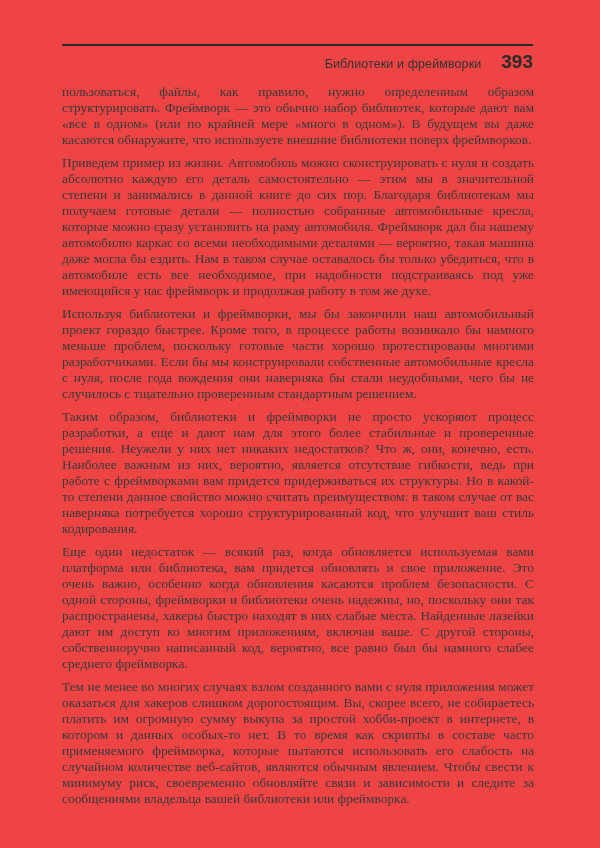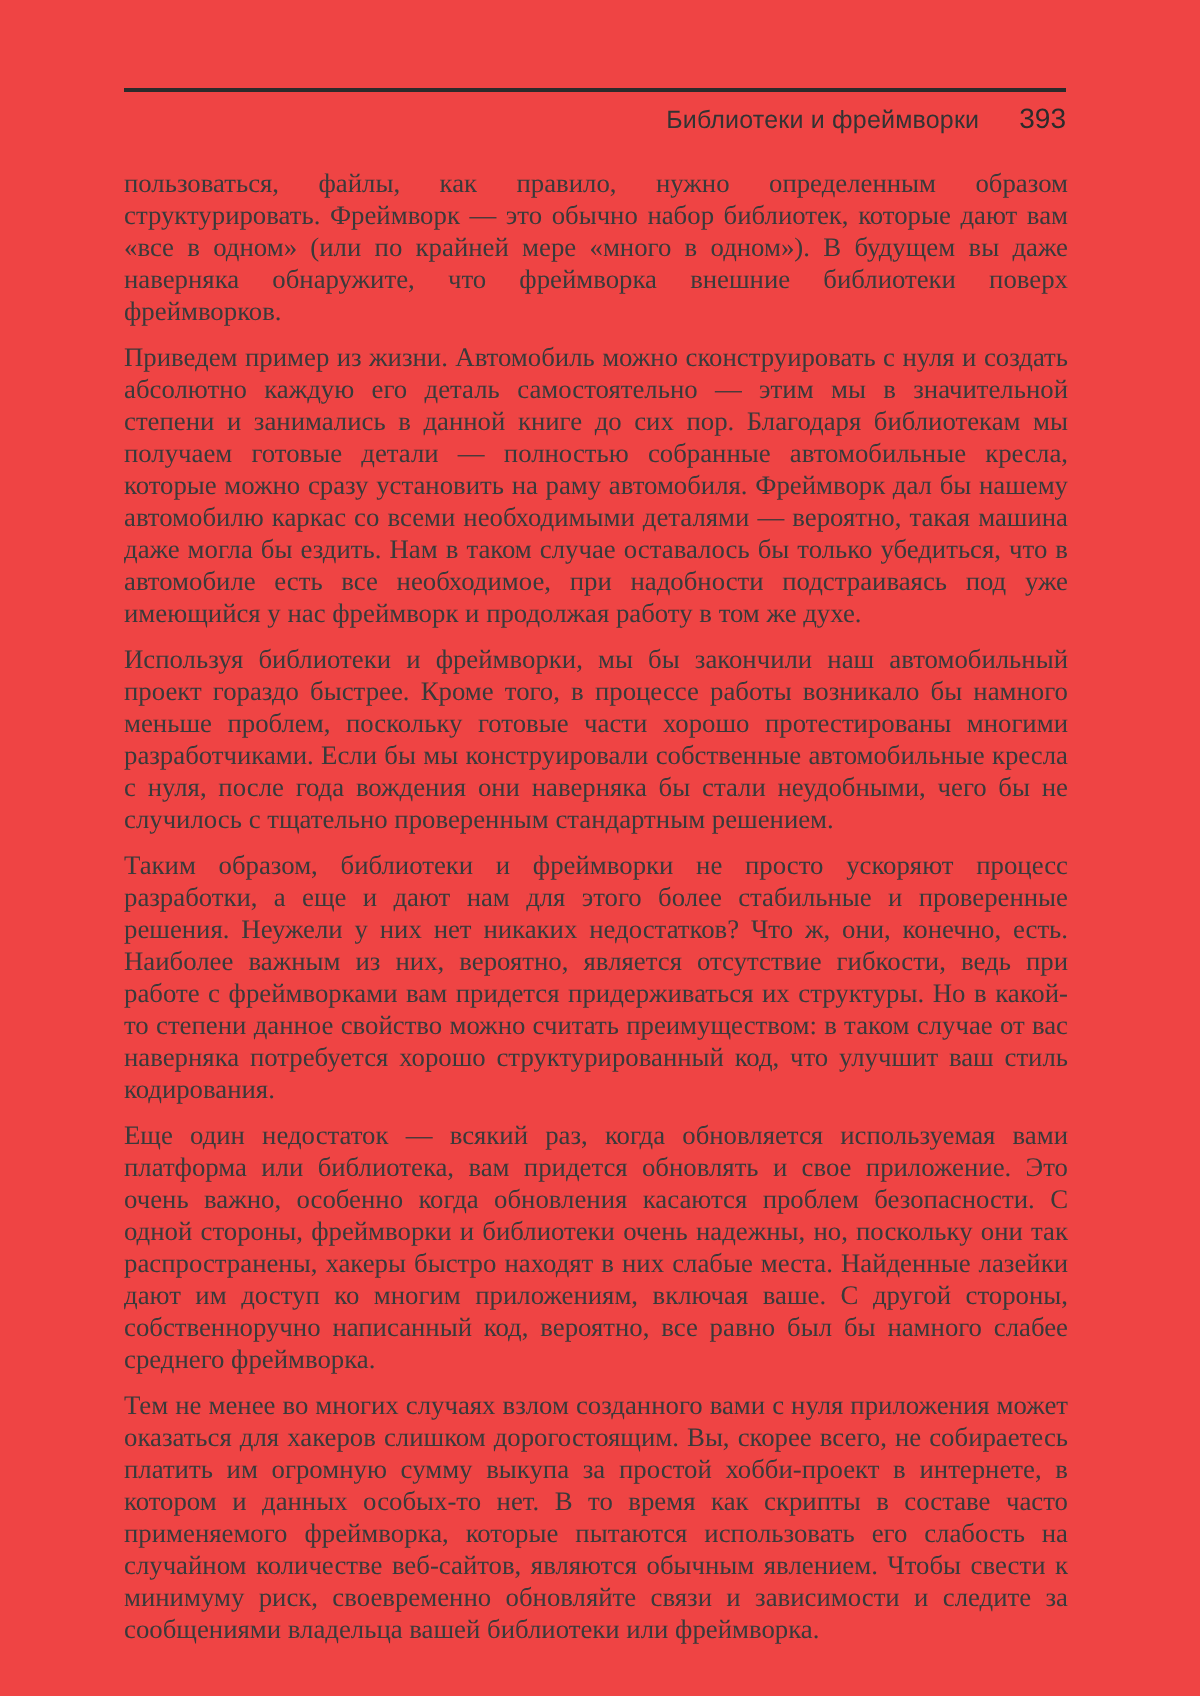--- a/index.html
+++ b/index.html
@@ -32,22 +32,22 @@
     justify-content: flex-end;
     align-items: baseline;
     font-family: "Liberation Sans", "DejaVu Sans", sans-serif;
     color: #333333;
   }
   .running-head .chapter-title {
     font-size: 12.5px;
     letter-spacing: 0.1px;
   }
   .running-head .page-number {
-    font-size: 14px;
-    font-weight: normal;
+    font-size: 19px;
+    font-weight: bold;
     margin-left: 20px;
     color: #2b2b2b;
   }
   .body-text {
     position: absolute;
     left: 62px;
     top: 84px;
     width: 472px;
     font-size: 13.4px;
     line-height: 16px;
@@ -67,21 +67,21 @@
 <div class="page">
 
   <div class="running-head-rule"></div>
 
   <div class="running-head">
     <span class="chapter-title">Библиотеки и фреймворки</span>
     <span class="page-number">393</span>
   </div>
 
   <div class="body-text">
-    <p>пользоваться, файлы, как правило, нужно определенным образом структурировать. Фреймворк — это обычно набор библиотек, которые дают вам «все в одном» (или по крайней мере «много в одном»). В будущем вы даже наверняка обнаружите, что фреймворка внешние библиотеки поверх фреймворков.</p>
+    <p>пользоваться, файлы, как правило, нужно определенным образом структурировать. Фреймворк — это обычно набор библиотек, которые дают вам «все в одном» (или по крайней мере «много в одном»). В будущем вы даже касаются обнаружите, что используете внешние библиотеки поверх фреймворков.</p>
     <p>Приведем пример из жизни. Автомобиль можно сконструировать с нуля и создать абсолютно каждую его деталь самостоятельно — этим мы в значительной степени и занимались в данной книге до сих пор. Благодаря библиотекам мы получаем готовые детали — полностью собранные автомобильные кресла, которые можно сразу установить на раму автомобиля. Фреймворк дал бы нашему автомобилю каркас со всеми необходимыми деталями — вероятно, такая машина даже могла бы ездить. Нам в таком случае оставалось бы только убедиться, что в автомобиле есть все необходимое, при надобности подстраиваясь под уже имеющийся у нас фреймворк и продолжая работу в том же духе.</p>
     <p>Используя библиотеки и фреймворки, мы бы закончили наш автомобильный проект гораздо быстрее. Кроме того, в процессе работы возникало бы намного меньше проблем, поскольку готовые части хорошо протестированы многими разработчиками. Если бы мы конструировали собственные автомобильные кресла с нуля, после года вождения они наверняка бы стали неудобными, чего бы не случилось с тщательно проверенным стандартным решением.</p>
     <p>Таким образом, библиотеки и фреймворки не просто ускоряют процесс разработки, а еще и дают нам для этого более стабильные и проверенные решения. Неужели у них нет никаких недостатков? Что ж, они, конечно, есть. Наиболее важным из них, вероятно, является отсутствие гибкости, ведь при работе с фреймворками вам придется придерживаться их структуры. Но в какой-то степени данное свойство можно считать преимуществом: в таком случае от вас наверняка потребуется хорошо структурированный код, что улучшит ваш стиль кодирования.</p>
     <p>Еще один недостаток — всякий раз, когда обновляется используемая вами платформа или библиотека, вам придется обновлять и свое приложение. Это очень важно, особенно когда обновления касаются проблем безопасности. С одной стороны, фреймворки и библиотеки очень надежны, но, поскольку они так распространены, хакеры быстро находят в них слабые места. Найденные лазейки дают им доступ ко многим приложениям, включая ваше. С другой стороны, собственноручно написанный код, вероятно, все равно был бы намного слабее среднего фреймворка.</p>
     <p>Тем не менее во многих случаях взлом созданного вами с нуля приложения может оказаться для хакеров слишком дорогостоящим. Вы, скорее всего, не собираетесь платить им огромную сумму выкупа за простой хобби-проект в интернете, в котором и данных особых-то нет. В то время как скрипты в составе часто применяемого фреймворка, которые пытаются использовать его слабость на случайном количестве веб-сайтов, являются обычным явлением. Чтобы свести к минимуму риск, своевременно обновляйте связи и зависимости и следите за сообщениями владельца вашей библиотеки или фреймворка.</p>
   </div>
 
 </div>
 
 </body></html>

